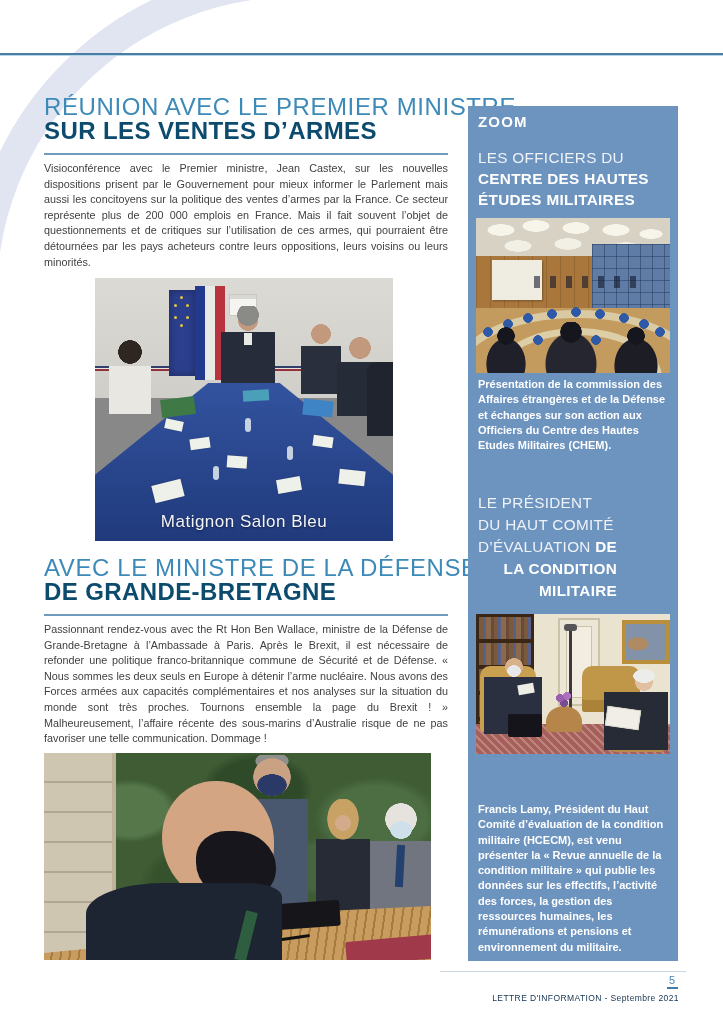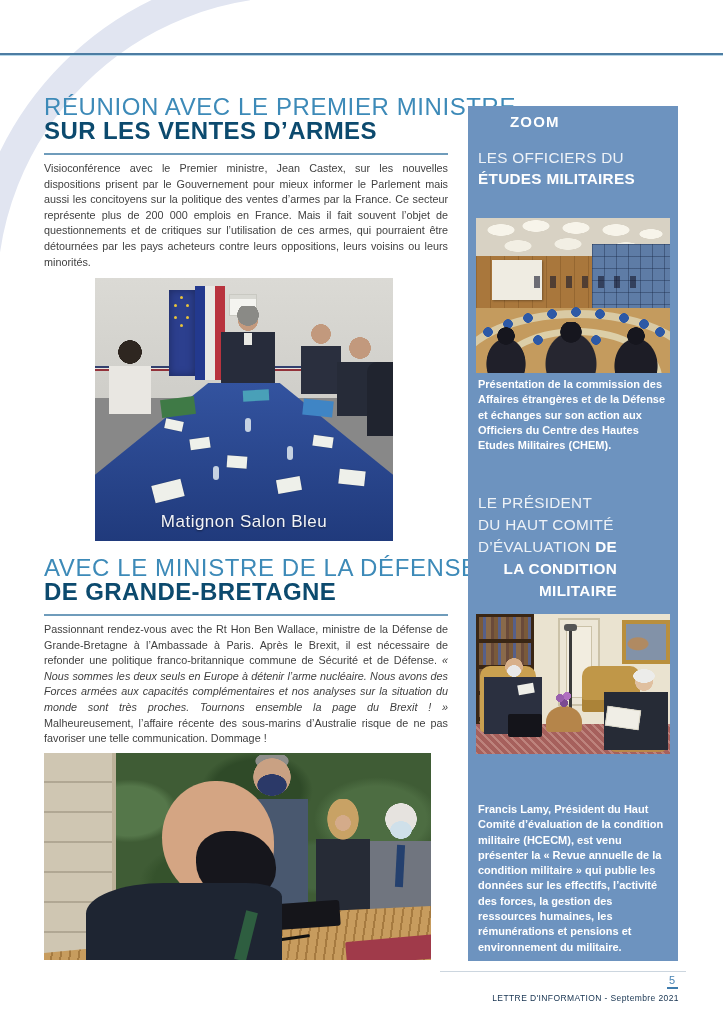--- a/index.html
+++ b/index.html
@@ -14,21 +14,21 @@
 
   .top-rule{position:absolute;left:0;top:53px;width:723px;height:3px;
             background:linear-gradient(180deg,#4d7da3 0 2px,#b5d6e8 2px 3px);}
 
   
   .title{line-height:24px;font-size:24px;white-space:nowrap;}
   .t-light{color:#3d8ab8;font-weight:400;letter-spacing:.6px;}
   .t-bold{color:#0c4a6e;font-weight:700;letter-spacing:.4px;}
   .rule{height:2px;background:#6f9cbb;}
   .body-text{font-size:10.8px;line-height:15.6px;color:#3f3f3f;text-align:justify;}
-  .quote{font-style:italic;}
+  .quote{}
 
   
   .photo{position:absolute;overflow:hidden;background:#888;}
   .frag{position:absolute;}
   .fig{position:absolute;background-repeat:no-repeat;}
 
   
   #photo1{left:95px;top:278px;width:298px;height:263px;}
   .p1-wall{left:0;top:0;width:298px;height:120px;background:linear-gradient(180deg,#dbdad5,#cfcec9);}
   .p1-frieze{left:0;top:88px;width:298px;height:5px;
@@ -99,21 +99,21 @@
   .p2-folder{left:200px;top:150px;width:96px;height:26px;background:#15151a;border-radius:3px;transform:rotate(-4deg);}
   .p2-pen{left:224px;top:184px;width:42px;height:3px;background:#101010;transform:rotate(-8deg);border-radius:2px;}
   .p2-red{left:302px;top:185px;width:92px;height:24px;background:#a03a4a;border-radius:2px;transform:rotate(-5deg);}
   .p2-head{left:118px;top:28px;width:112px;height:120px;background:#d4a583;border-radius:48% 52% 46% 54%;}
   .p2-mask{left:152px;top:78px;width:80px;height:70px;background:#16161c;border-radius:38% 52% 45% 55%;}
   .p2-body{left:42px;top:130px;width:196px;height:77px;background:#1e2532;border-radius:40% 18% 0 0;}
   .p2-fgtie{left:196px;top:158px;width:12px;height:50px;background:#2e5e40;transform:rotate(14deg);}
 
   
   #panel{left:468px;top:106px;width:210px;height:855px;background:#6d93bf;}
-  .zoom-label{left:10px;top:7px;font-size:15px;font-weight:700;color:#ffffff;letter-spacing:1.2px;margin-left:32px;}
+  .zoom-label{left:10px;top:7px;font-size:15px;font-weight:700;color:#ffffff;letter-spacing:1.2px;}
   .p-heading{line-height:21px;font-size:15.3px;white-space:nowrap;letter-spacing:.3px;}
   .h-light{color:rgba(255,255,255,.88);font-weight:400;}
   .h-bold{color:#ffffff;font-weight:700;}
   .p-caption{font-size:11px;font-weight:700;line-height:15.3px;color:#ffffff;}
 
   
   #photo3{left:8px;top:112px;width:194px;height:155px;}
   .p3-ceil{left:0;top:0;width:194px;height:40px;background-color:#d8d2c4;
     background-image:radial-gradient(ellipse 14px 6px at 25px 12px,#f7f4ea 92%,transparent 100%),
       radial-gradient(ellipse 14px 6px at 60px 8px,#f7f4ea 92%,transparent 100%),
@@ -276,20 +276,21 @@
     <div class="frag p2-mask"></div>
     <div class="frag p2-body"></div>
     <div class="frag p2-fgtie"></div>
   </div>
 
   <div id="panel" class="abs">
     <div class="abs zoom-label">ZOOM</div>
 
     <div class="abs" style="left:10px;top:41px;">
       <div class="p-heading"><span class="h-light">LES OFFICIERS DU</span><span class="h-bold"></span></div>
+      <div class="p-heading"><span class="h-light"></span><span class="h-bold">CENTRE DES HAUTES</span></div>
       <div class="p-heading"><span class="h-light"></span><span class="h-bold">ÉTUDES MILITAIRES</span></div>
     </div>
 
     <div id="photo3" class="photo">
       <div class="frag p3-ceil"></div>
       <div class="frag p3-wall"></div>
       <div class="frag p3-screen"></div>
       <div class="frag p3-glass"></div>
       <div class="frag p3-backrow"></div>
       <div class="frag p3-floor"></div>

